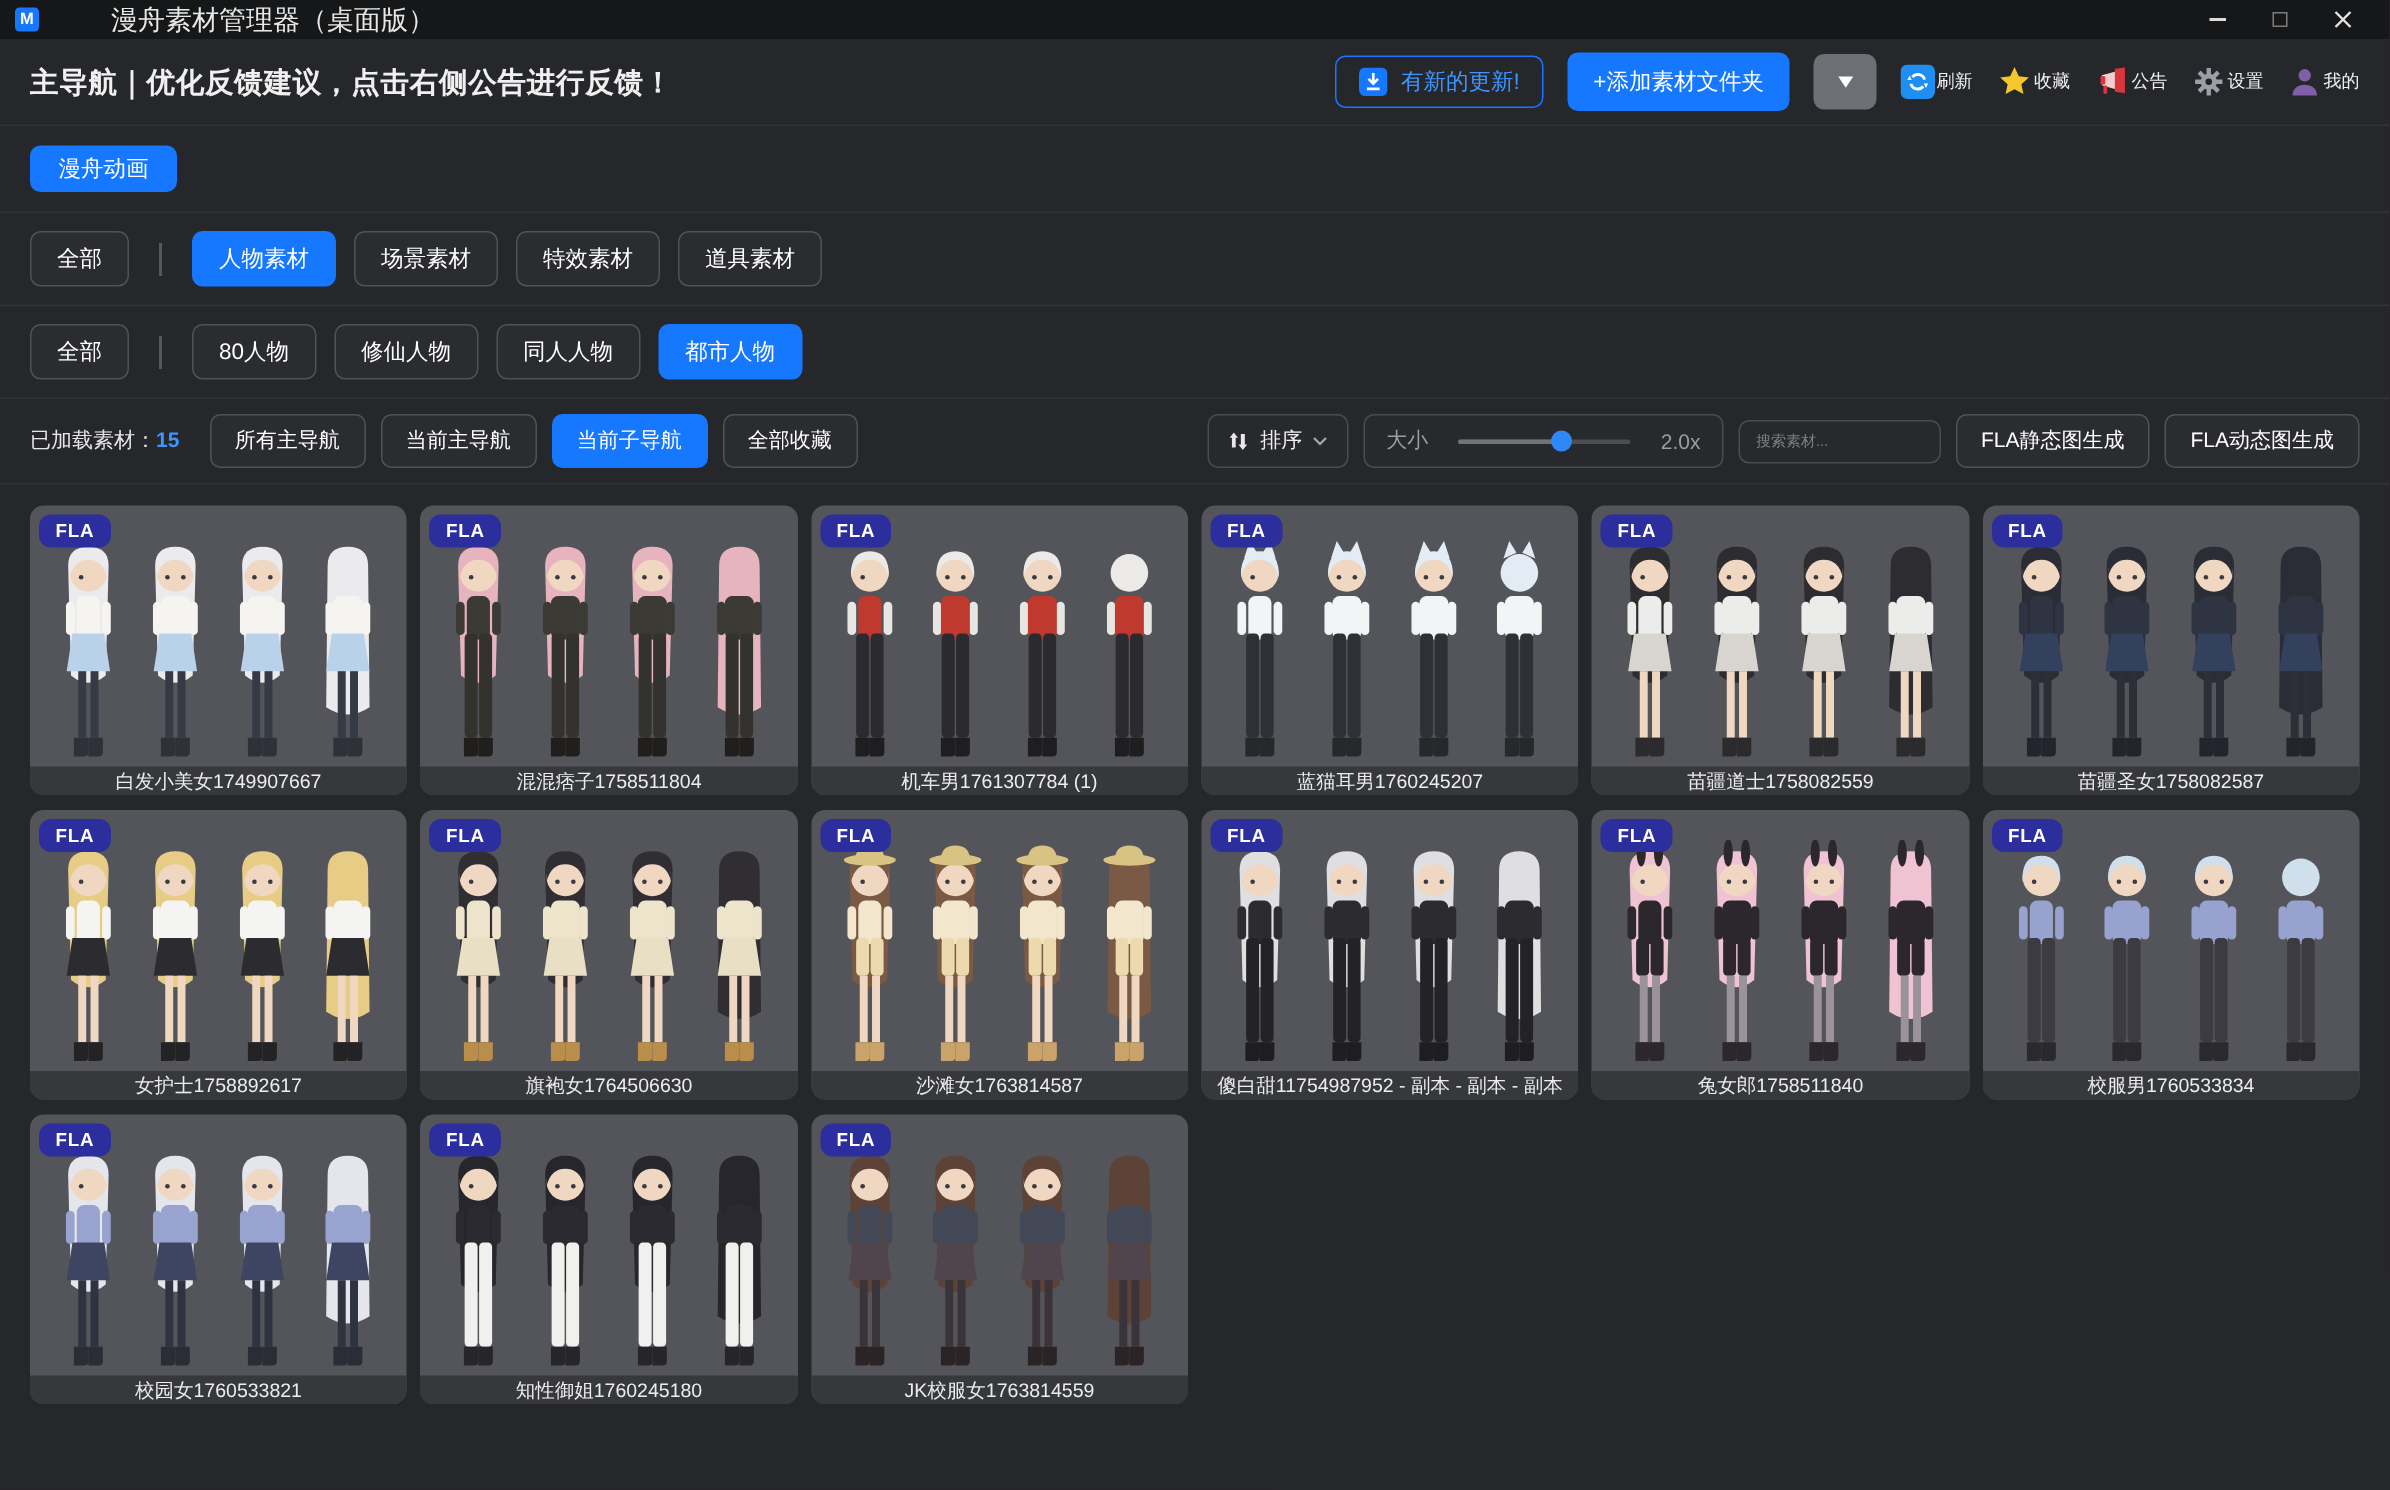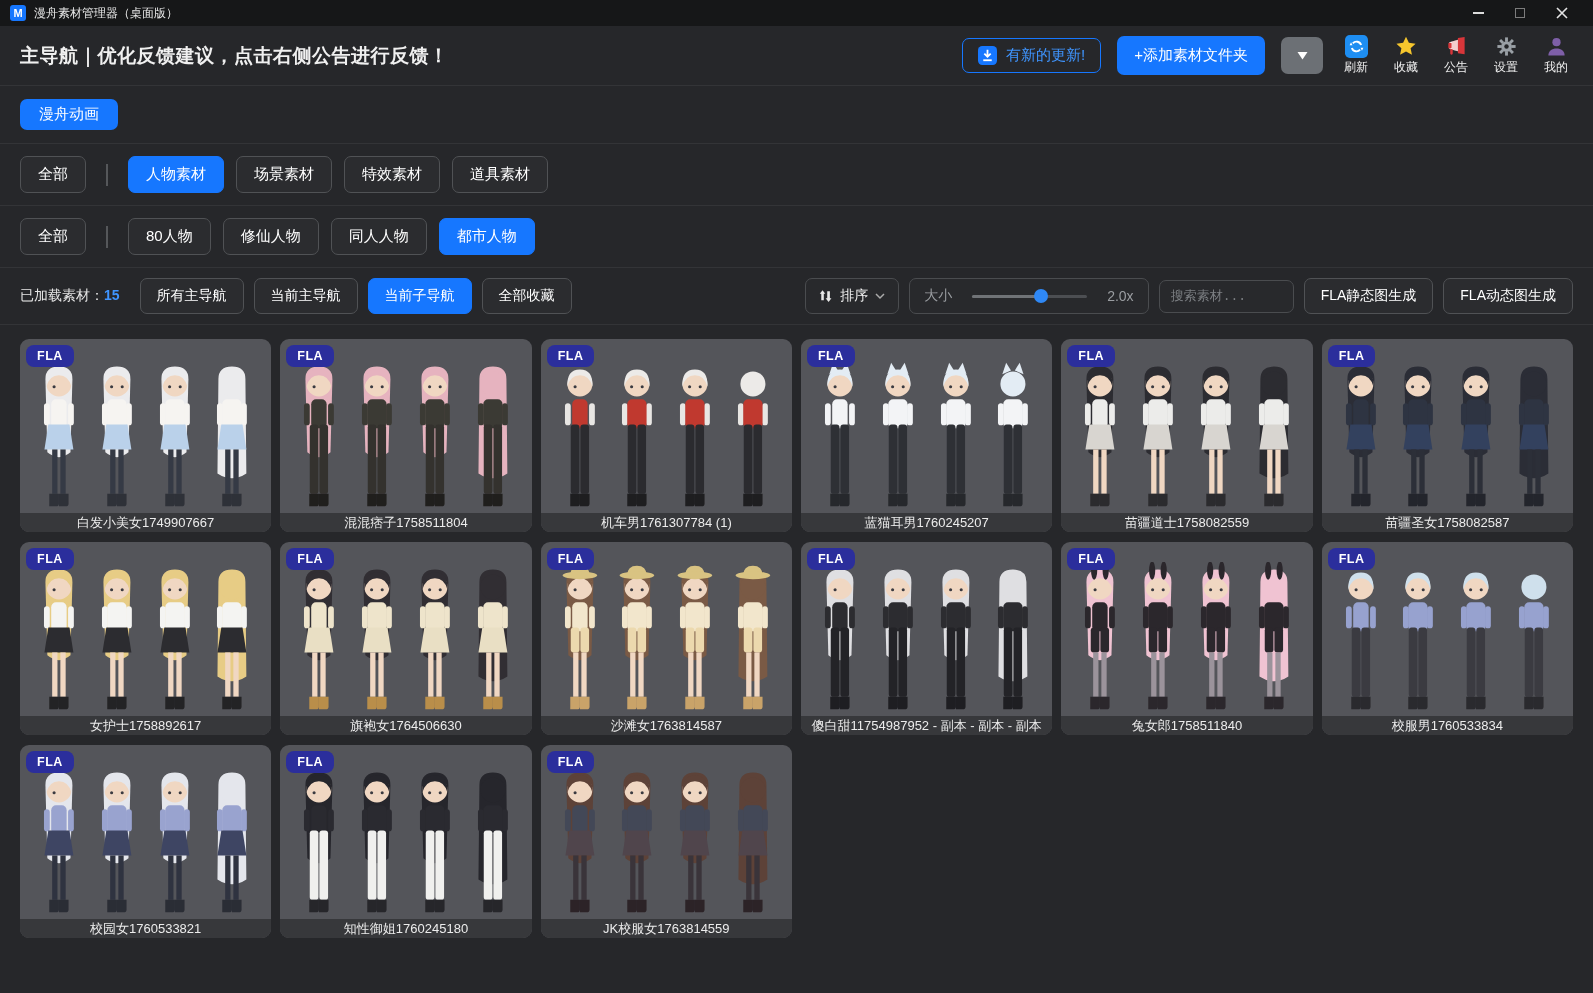--- a/index.html
+++ b/index.html
@@ -6,33 +6,33 @@
   html,body { width:1593px; height:993px; }
   body {
     background:#26272a;
     font-family:"Liberation Sans", sans-serif;
     color:#f0f0f0;
     overflow:hidden;
   }
   
   .titlebar { height:26px; background:#161718; display:flex; align-items:center; padding:0 10px; gap:8px; }
   .app-icon { width:16px; height:16px; background:#1677ff; border-radius:3px; color:#fff; font-size:11px; font-weight:bold; display:flex; align-items:center; justify-content:center; }
-  .win-title { font-size:12px; color:#e8e8e8; }
+  .win-title { font-size:18px; color:#e8e8e8;margin-left:40px; }
   .win-controls { margin-left:auto; display:flex; align-items:center; }
   .winbtn { width:42px; height:26px; display:flex; align-items:center; justify-content:center; cursor:default; }
   .min-line { width:11px; height:2px; background:#dcdcdc; }
   .max-box { width:10px; height:10px; border:1.5px solid #7c7c7c; }
   
   .header { display:flex; align-items:center; padding:9px 20px; border-bottom:1px solid #333437; gap:2px; }
   .headline { font-size:19px; font-weight:bold; letter-spacing:.5px; }
   .header-right { margin-left:auto; display:flex; align-items:center; gap:16px; }
   .update-btn { display:flex; align-items:center; gap:9px; border:1px solid #1677ff; border-radius:7px; background:transparent; color:#3f95ff; font-size:15px; padding:7px 15px; cursor:pointer; }
   .add-btn { background:#1677ff; border:none; color:#fff; font-size:15px; padding:10px 17px; border-radius:7px; cursor:pointer; }
   .drop-btn { background:#6c7075; border:none; border-radius:7px; width:42px; height:37px; display:flex; align-items:center; justify-content:center; cursor:pointer; }
-  .icon-item { display:flex; flex-direction:column; align-items:center; gap:1px; font-size:12px; color:#f2f2f2; cursor:pointer; min-width:34px; }
+  .icon-item { display:flex; flex-direction:row; align-items:center; gap:1px; font-size:12px; color:#f2f2f2; cursor:pointer; min-width:34px; }
   .icon-item svg { display:block; }
   
   .collection-row { padding:13px 20px; border-bottom:1px solid #333437; }
   .blue-btn { background:#1677ff; border:none; color:#fff; font-size:15px; padding:6px 19px; border-radius:7px; cursor:pointer; }
   .tab-row { display:flex; align-items:center; gap:12px; padding:12px 20px; border-bottom:1px solid #333437; }
   .tab { background:#2b2c2f; border:1px solid #505255; color:#fff; font-size:15px; padding:8px 17px; border-radius:7px; cursor:pointer; white-space:nowrap; }
   .tab.active { background:#1677ff; border-color:#1677ff; }
   .vsep { width:2px; height:22px; background:#55575a; margin:0 8px; }
   
   .toolbar { display:flex; align-items:center; gap:10px; padding:10px 20px; border-bottom:1px solid #333437; }
@@ -40,21 +40,21 @@
   .loaded b { color:#3f95ff; font-weight:bold; }
   .tb-btn { background:#2b2c2f; border:1px solid #505255; color:#fff; font-size:14px; padding:8px 16px; border-radius:7px; cursor:pointer; white-space:nowrap; }
   .tb-btn.active { background:#1677ff; border-color:#1677ff; }
   .toolbar-right { margin-left:auto; display:flex; align-items:center; gap:10px; }
   .sort-btn { display:flex; align-items:center; gap:7px; background:#28292c; border:1px solid #4a4c4f; color:#efefef; font-size:14px; padding:8px 13px; border-radius:7px; cursor:pointer; }
   .size-box { display:flex; align-items:center; gap:20px; border:1px solid #4a4c4f; border-radius:7px; padding:8px 14px; color:#9a9da1; font-size:14px; background:#28292c; }
   .slider { position:relative; width:115px; height:14px; cursor:pointer; }
   .slider-track { position:absolute; top:6px; left:0; right:0; height:3px; background:#4c4e52; border-radius:2px; }
   .slider-fill { position:absolute; top:6px; left:0; height:3px; background:#707377; border-radius:2px; }
   .slider-thumb { position:absolute; top:0; width:14px; height:14px; margin-left:-7px; background:#2f88f6; border-radius:50%; }
-  .search { width:135px; background:#28292c; border:1px solid #4a4c4f; border-radius:7px; color:#cfcfcf; font-size:13px; padding:8px 11px; outline:none; font-family:Liberation Mono, monospace; }
+  .search { width:135px; background:#28292c; border:1px solid #4a4c4f; border-radius:7px; color:#cfcfcf; font-size:10px; padding:8px 11px; outline:none; font-family:Liberation Sans, sans-serif; }
   .search::placeholder { color:#7c7f83; }
   
   .grid { display:grid; grid-template-columns:repeat(6,1fr); gap:10px 9px; padding:14px 20px 12px; }
   .card { background:#54555a; border-radius:9px; overflow:hidden; position:relative; cursor:pointer; }
   .card-img { height:174px; display:flex; align-items:flex-end; justify-content:space-evenly; padding:4px 10px 2px; }
   .fla-badge { position:absolute; top:6px; left:6px; background:#2b2e9c; color:#fff; font-size:12.5px; font-weight:bold; padding:4px 11px; border-radius:8px; letter-spacing:.5px; }
   .card-label { background:#37383b; height:19px; display:flex; align-items:center; justify-content:center; font-size:13px; color:#ececec; white-space:nowrap; overflow:hidden; }
 </style>
 </head>
 <body>

